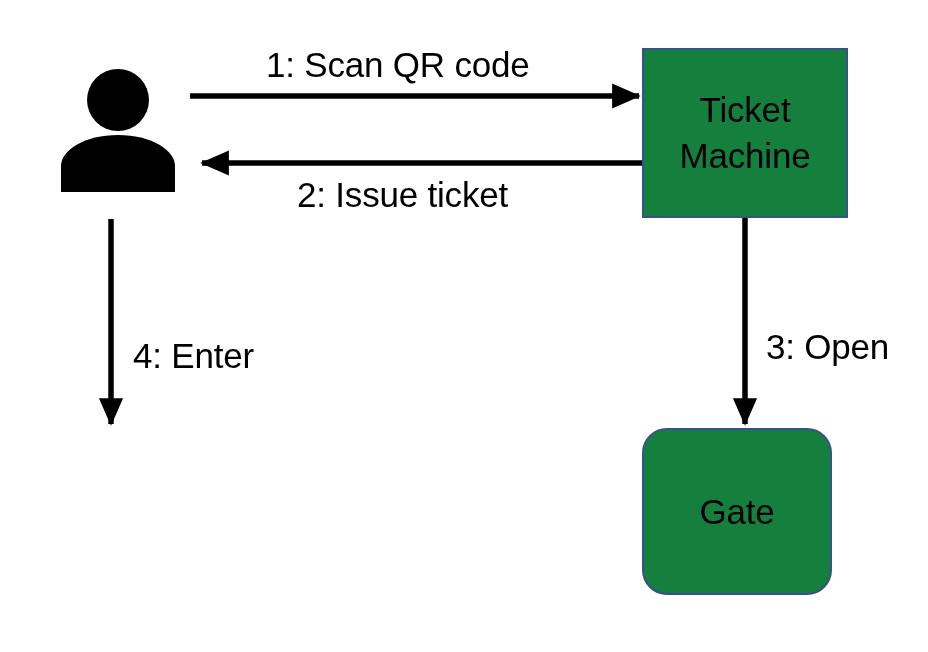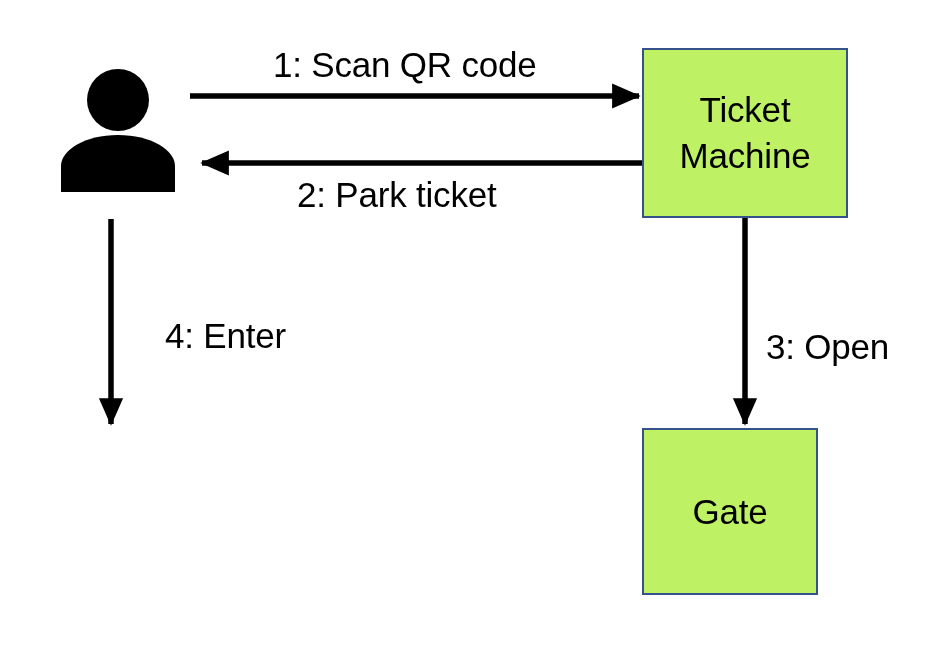--- a/index.html
+++ b/index.html
@@ -21,21 +21,21 @@
     position: absolute;
     top: 0;
     left: 0;
     width: 928px;
     height: 652px;
   }
   .node-box {
     position: absolute;
     box-sizing: border-box;
     border: 2px solid #35538a;
-    background: #bef264;
+    background: #15803d;
     display: flex;
     align-items: center;
     justify-content: center;
     text-align: center;
   }
   .node-label {
     font-family: "Liberation Sans", sans-serif;
     font-size: 35px;
     line-height: 46px;
     color: #000000;
@@ -59,35 +59,35 @@
   }
   #box-car-park {
     left: 32px;
     top: 428px;
     width: 206px;
     height: 167px;
   }
   #box-gate {
     left: 642px;
     top: 428px;
-    width: 176px;
+    width: 190px;
     height: 167px;
+    border-radius: 25px;
   }
   #label-scan-qr {
-    left: 273px;
+    left: 266px;
     top: 45px;
   }
   #label-issue-ticket {
     left: 297px;
     top: 175px;
   }
   #label-enter {
     left: 133px;
-    top: 316px;
-    margin-left: 32px;
+    top: 336px;
   }
   #label-open {
     left: 766px;
     top: 312px;
     margin-top: 15px;
   }
   #actor-customer {
     position: absolute;
     left: 58px;
     top: 66px;
@@ -133,19 +133,19 @@
 Machine</span>
   </div>
 
 
   <div class="node-box" id="box-gate">
     <span class="node-label">Gate</span>
   </div>
 
   <div class="edge-label" id="label-scan-qr">1: Scan QR code</div>
 
-  <div class="edge-label" id="label-issue-ticket">2: Park ticket</div>
+  <div class="edge-label" id="label-issue-ticket">2: Issue ticket</div>
 
   <div class="edge-label" id="label-open">3: Open</div>
 
   <div class="edge-label" id="label-enter">4: Enter</div>
 
 </div>
 
 </body></html>

